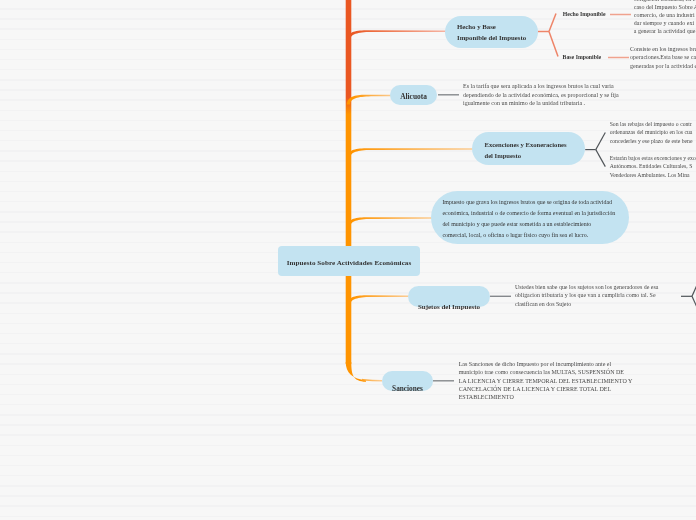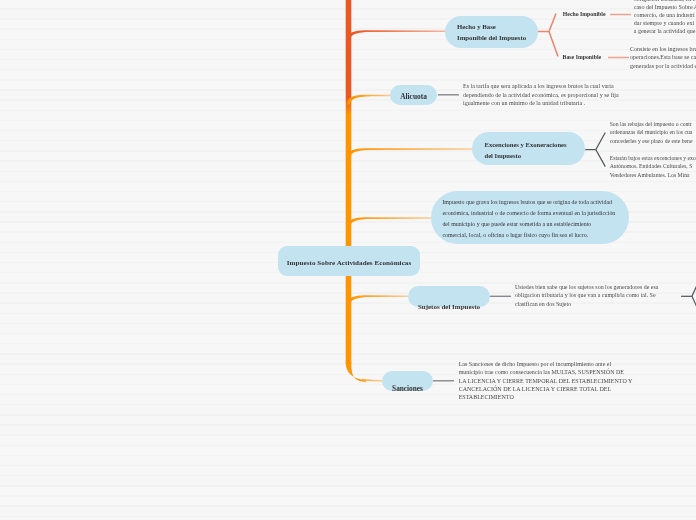--- a/index.html
+++ b/index.html
@@ -97,21 +97,21 @@
     <path d="M681,296.3 L692,296.3"></path>
     <path d="M692,296.3 L700,278"></path>
     <path d="M692,296.3 L700,314"></path>
   </g>
 
   <path d="M433,380.8 L454,380.8" stroke="#85888c" stroke-width="1.4" fill="none"></path>
 </svg>
 
 <div id="canvas">
 
-  <div class="node" style="left:278px;top:246px;width:142px;height:30px;border-radius:9px;font-size:7.1px;font-weight:bold;letter-spacing:.05px;padding-top:4px;">
+  <div class="node" style="left:278px;top:246px;width:142px;height:30px;border-radius:4px;font-size:7.1px;font-weight:bold;letter-spacing:.05px;padding-top:4px;">
      <span>Impuesto Sobre Actividades Económicas</span>
   </div>
 
   <div class="node" style="left:445px;top:15.5px;width:93px;height:32px;font-size:6.8px;font-weight:bold;padding-left:12px;justify-content:flex-start;text-align:left;line-height:10.8px;padding-top:3px;">
      <span class="tb">
         <div>Hecho y Base</div>
         <div>Imponible del Impuesto</div>
       </span>
   </div>
 

